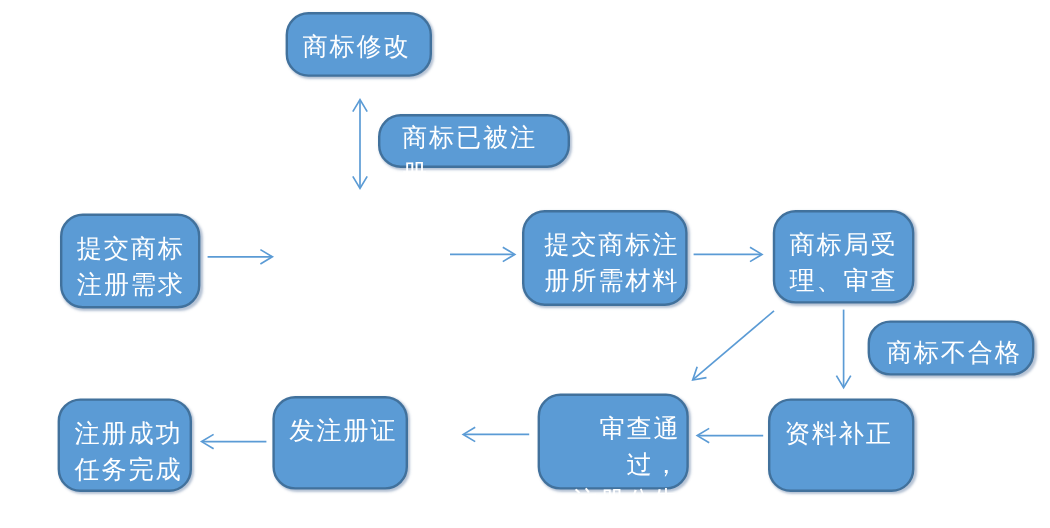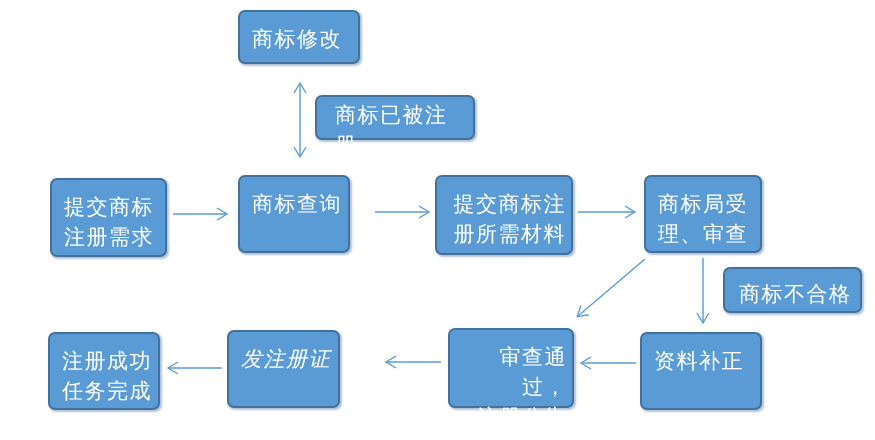--- a/index.html
+++ b/index.html
@@ -20,42 +20,42 @@
     left: 0;
     top: 0;
     width: 875px;
     height: 440px;
   }
   .node {
     position: absolute;
     box-sizing: border-box;
     background: #5b9bd5;
     border: 2px solid #41719c;
-    border-radius: 7px;
+    border-radius: 19px;
     box-shadow: 1.5px 1.5px 2px rgba(90, 120, 160, 0.45);
     color: #ffffff;
     font-size: 21px;
     line-height: 30px;
     letter-spacing: 1.5px;
     padding: 12px 5px 0 12px;
   }
   .node-label {
     white-space: pre-line;
   }
   
   #node-modify            { left: 238px; top: 10px;  width: 122px; height: 54px; }
   #node-already-registered{ left: 315px; top: 95px;  width: 160px; height: 45px; padding-left: 18px; padding-top: 3px; }
   #node-submit-need       { left: 50px;  top: 178px; width: 117px; height: 79px; }
   #node-query             { left: 238px; top: 175px; width: 112px; height: 78px; }
   #node-submit-materials  { left: 435px; top: 175px; width: 138px; height: 80px; text-align: right; }
   #node-bureau-review     { left: 644px; top: 175px; width: 118px; height: 78px; }
   #node-unqualified       { left: 723px; top: 267px; width: 139px; height: 46px; padding-left: 14px; padding-top: 10px; }
   #node-supplement        { left: 640px; top: 332px; width: 122px; height: 78px; }
   #node-pass-announce     { left: 448px; top: 328px; width: 126px; height: 80px; padding-left: 10px; text-align: right; }
-  #node-issue-cert        { left: 227px; top: 330px; width: 113px; height: 78px; font-style: italic; }
+  #node-issue-cert        { left: 227px; top: 330px; width: 113px; height: 78px; }
   #node-success           { left: 48px;  top: 332px; width: 112px; height: 78px; }
 </style>
 </head>
 <body>
 
 <div class="canvas">
 
   <svg class="arrows" width="875" height="440" viewBox="0 0 875 440" stroke="#5b9bd5" stroke-width="1.4" fill="none">
     <defs>
       <marker id="ah" viewBox="0 0 14 16" refX="11" refY="8" markerWidth="14" markerHeight="16" markerUnits="userSpaceOnUse" orient="auto-start-reverse">
@@ -80,23 +80,20 @@
 
   <div class="node" id="node-already-registered">
     <span class="node-label">商标已被注册</span>
   </div>
 
   <div class="node" id="node-submit-need">
     <span class="node-label">提交商标
 注册需求</span>
   </div>
 
-  <div class="node" id="node-query">
-    <span class="node-label">商标查询</span>
-  </div>
 
   <div class="node" id="node-submit-materials">
     <span class="node-label">提交商标注
 册所需材料</span>
   </div>
 
   <div class="node" id="node-bureau-review">
     <span class="node-label">商标局受
 理、审查</span>
   </div>

